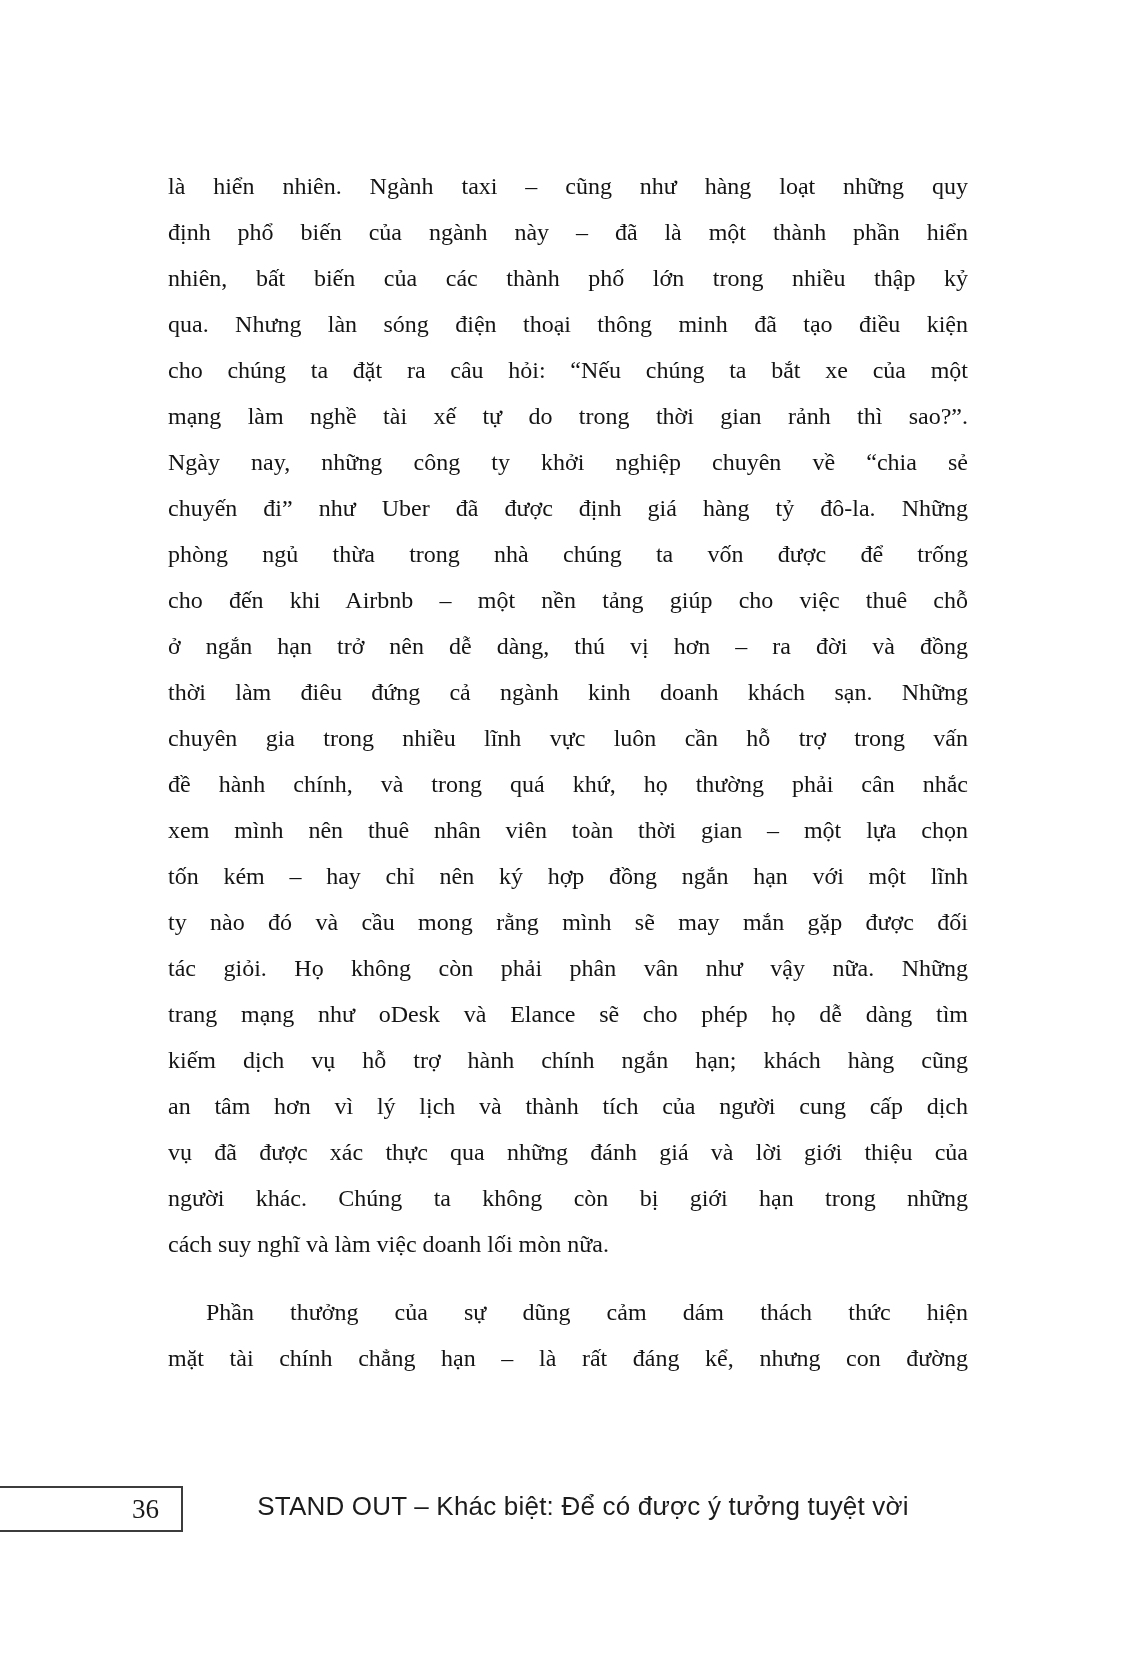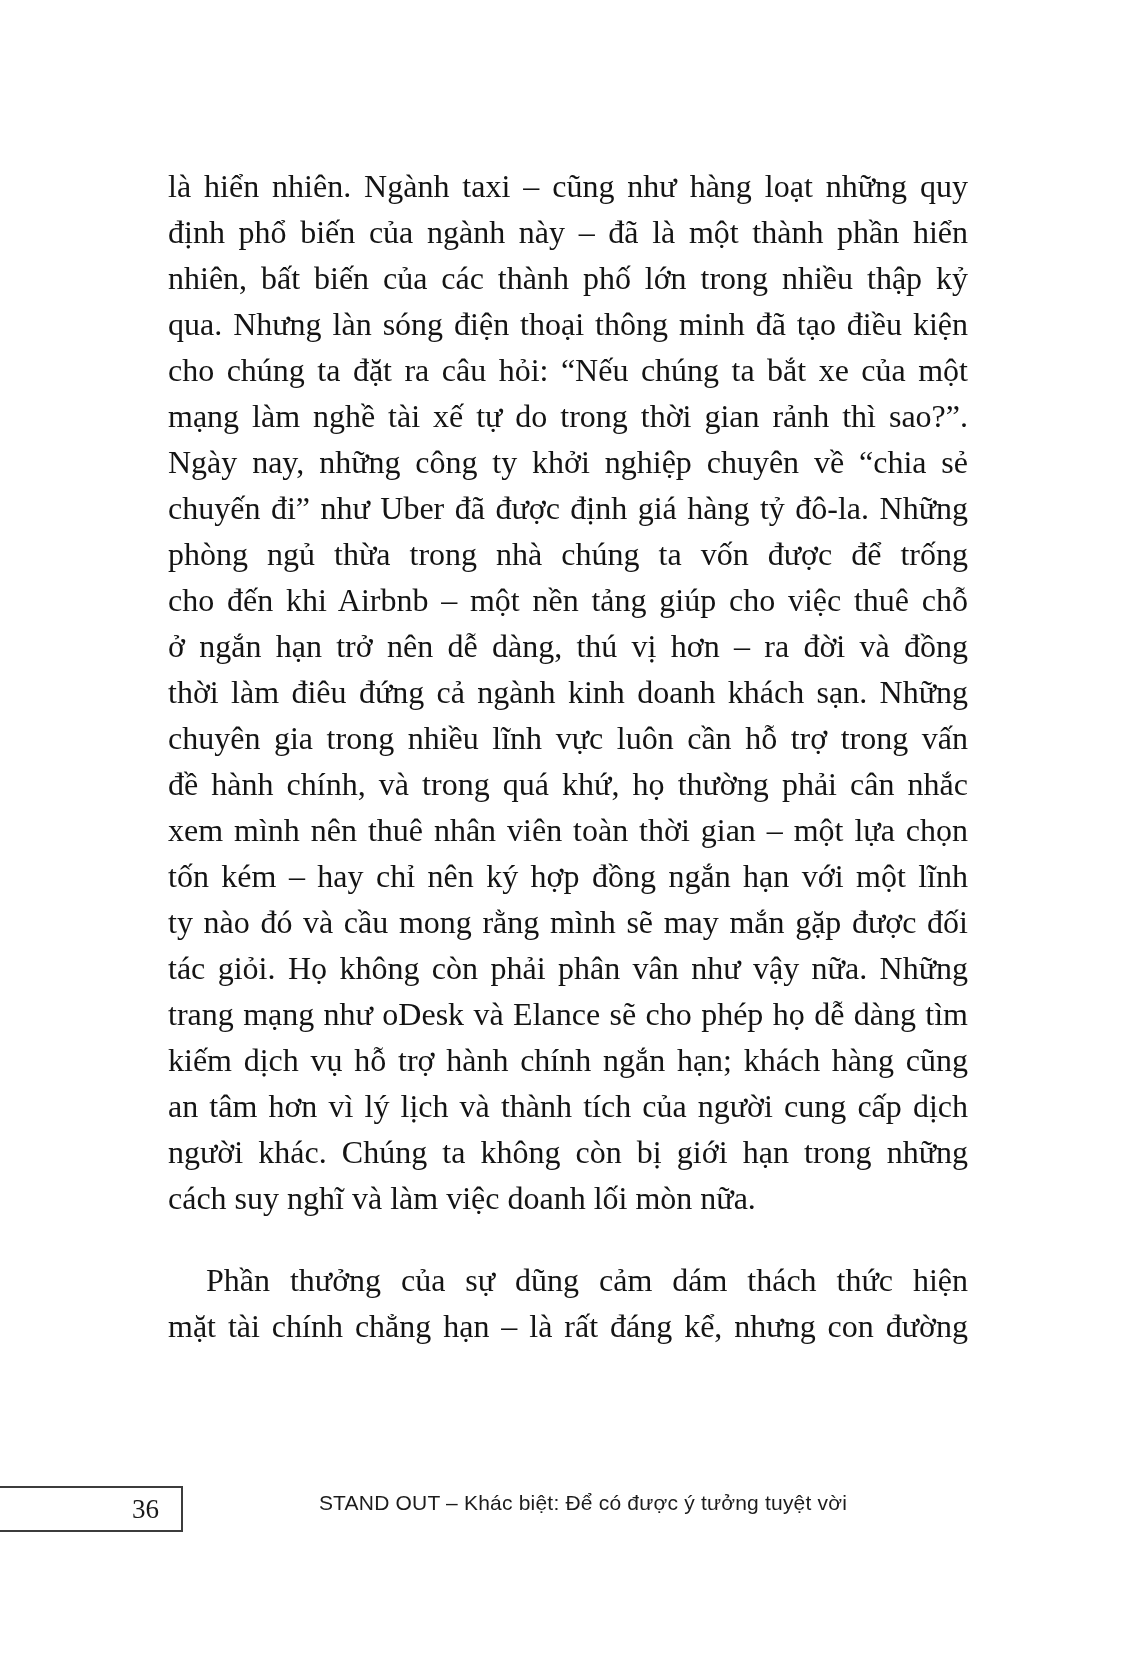--- a/index.html
+++ b/index.html
@@ -13,25 +13,25 @@
     position: relative;
     overflow: hidden;
     font-family: "Liberation Serif", "DejaVu Serif", serif;
     color: #141414;
   }
   .text-block {
     position: absolute;
     left: 168px;
     top: 163px;
     width: 800px;
-    font-size: 32px;
+    font-size: 24px;
     line-height: 46px;
   }
   .paragraph { margin: 0; padding: 0; }
-  .paragraph.p2 { margin-top: 36px; }
+  .paragraph.p2 { margin-top: 22px; }
   .line {
     text-align: justify;
     text-align-last: justify;
   }
   .line.para-end {
     text-align-last: left;
   }
   .line.indent-first {
     text-indent: 38px;
   }
@@ -51,21 +51,21 @@
     font-size: 27px;
     color: #1a1a1a;
   }
   .footer-title {
     position: absolute;
     left: 183px;
     top: 1491px;
     width: 800px;
     text-align: center;
     font-family: "Liberation Sans", "DejaVu Sans", sans-serif;
-    font-size: 21px;
+    font-size: 26px;
     letter-spacing: 0.2px;
     color: #1c1c1c;
   }
 </style>
 </head>
 <body>
 
 <div class="text-block">
 
   <div class="paragraph p1">
@@ -83,20 +83,21 @@
     <div class="line">thời làm điêu đứng cả ngành kinh doanh khách sạn. Những</div>
     <div class="line">chuyên gia trong nhiều lĩnh vực luôn cần hỗ trợ trong vấn</div>
     <div class="line">đề hành chính, và trong quá khứ, họ thường phải cân nhắc</div>
     <div class="line">xem mình nên thuê nhân viên toàn thời gian – một lựa chọn</div>
     <div class="line">tốn kém – hay chỉ nên ký hợp đồng ngắn hạn với một lĩnh</div>
     <div class="line">ty nào đó và cầu mong rằng mình sẽ may mắn gặp được đối</div>
     <div class="line">tác giỏi. Họ không còn phải phân vân như vậy nữa. Những</div>
     <div class="line">trang mạng như oDesk và Elance sẽ cho phép họ dễ dàng tìm</div>
     <div class="line">kiếm dịch vụ hỗ trợ hành chính ngắn hạn; khách hàng cũng</div>
     <div class="line">an tâm hơn vì lý lịch và thành tích của người cung cấp dịch</div>
+    <div class="line">vụ đã được xác thực qua những đánh giá và lời giới thiệu của</div>
     <div class="line">người khác. Chúng ta không còn bị giới hạn trong những</div>
     <div class="line para-end">cách suy nghĩ và làm việc doanh lối mòn nữa.</div>
   </div>
 
   <div class="paragraph p2">
     <div class="line indent-first">Phần thưởng của sự dũng cảm dám thách thức hiện</div>
     <div class="line">mặt tài chính chẳng hạn – là rất đáng kể, nhưng con đường</div>
   </div>
 
 </div>

